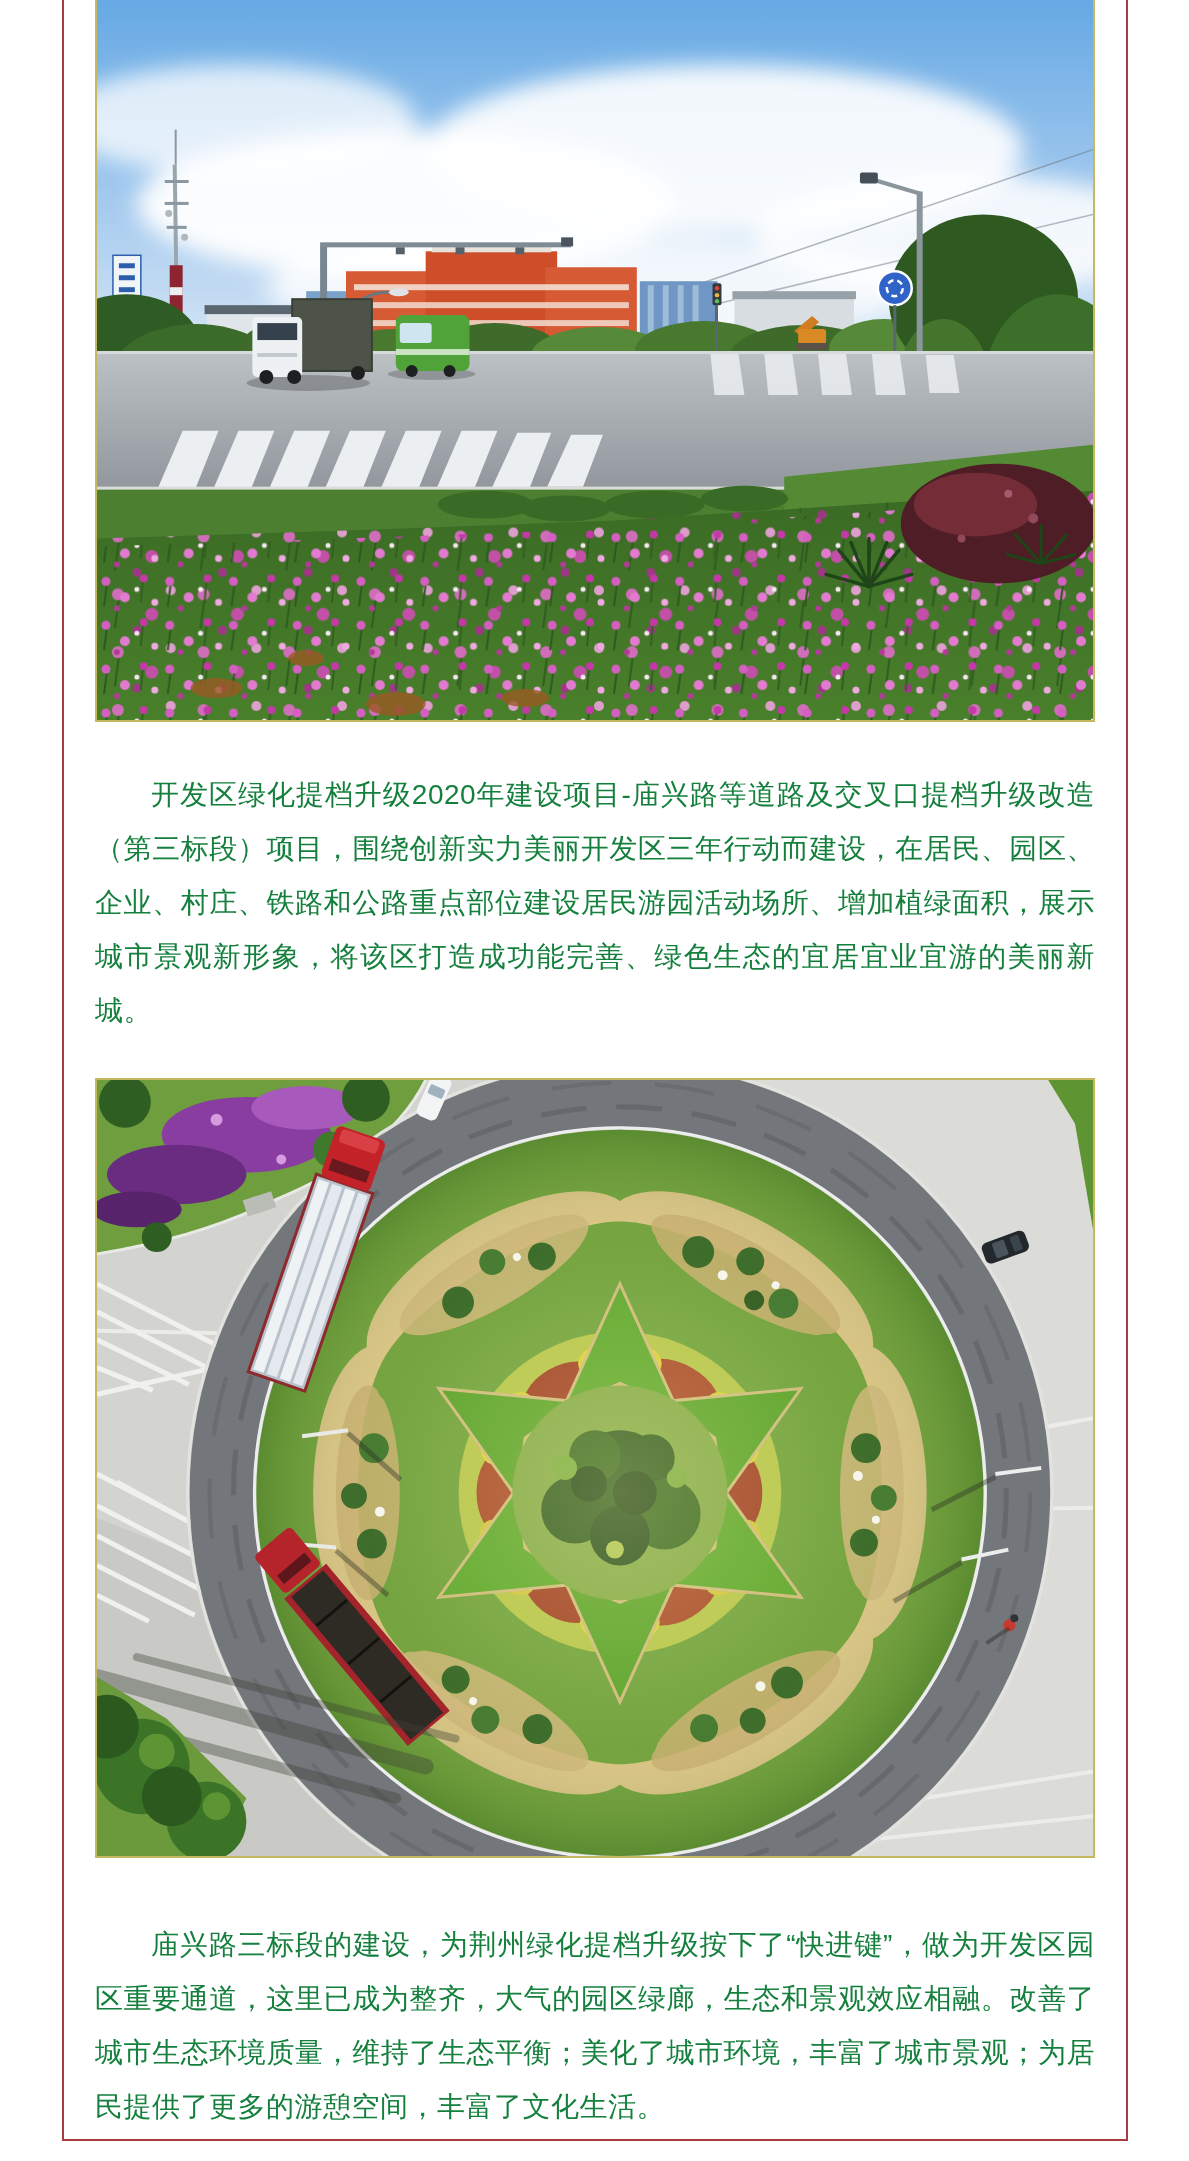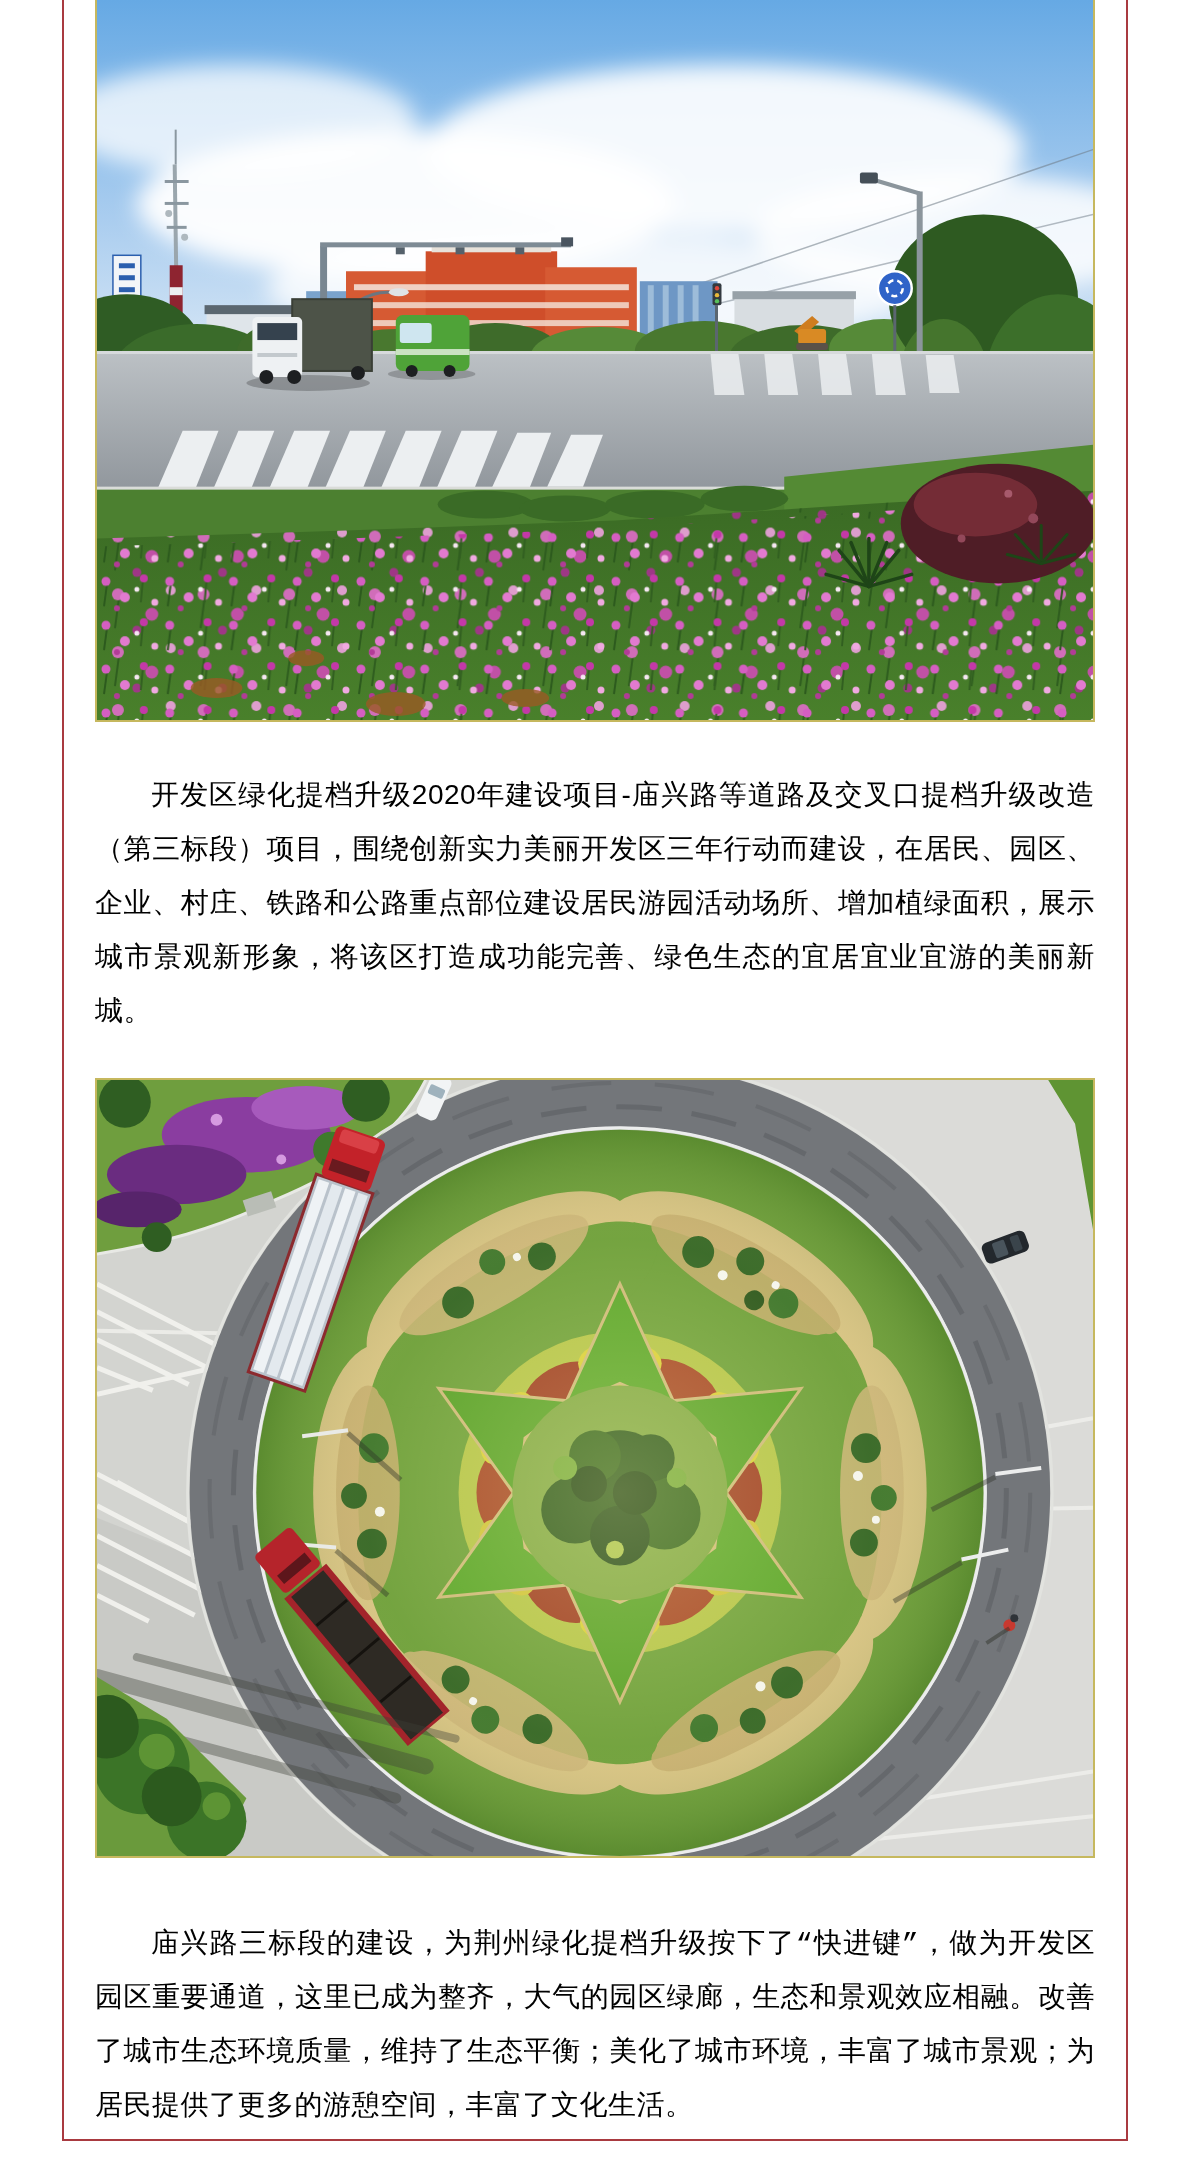--- a/index.html
+++ b/index.html
@@ -14,25 +14,25 @@
   .content{position:absolute;left:95px;top:0;width:1000px;}
   .photo{
     width:1000px;box-sizing:border-box;border:2px solid #c6b85e;
     overflow:hidden;background:#cfd4d8;font-size:0;line-height:0;
   }
   .photo.first{height:722px;border-top:none;}
   .photo.second{height:780px;margin-top:8px;}
   .photo svg{display:block;width:100%;height:100%;}
   .para{
     width:1000px;margin:46px 0 40px 0;
-    font-size:28px;line-height:54px;color:#000000;
+    font-size:28px;line-height:54px;color:#15803d;
     text-align:justify;text-indent:2em;letter-spacing:0.5px;
     word-break:break-all;
   }
-  .para.second{margin-top:60px;margin-bottom:0;font-family:Liberation Mono, monospace;}
+  .para.second{margin-top:60px;margin-bottom:0;}
 </style>
 </head>
 <body>
 
 <div class="frame"></div>
 
 <div class="content">
 
   <div class="photo first">
     <svg viewBox="0 0 1000 722" preserveAspectRatio="none">

